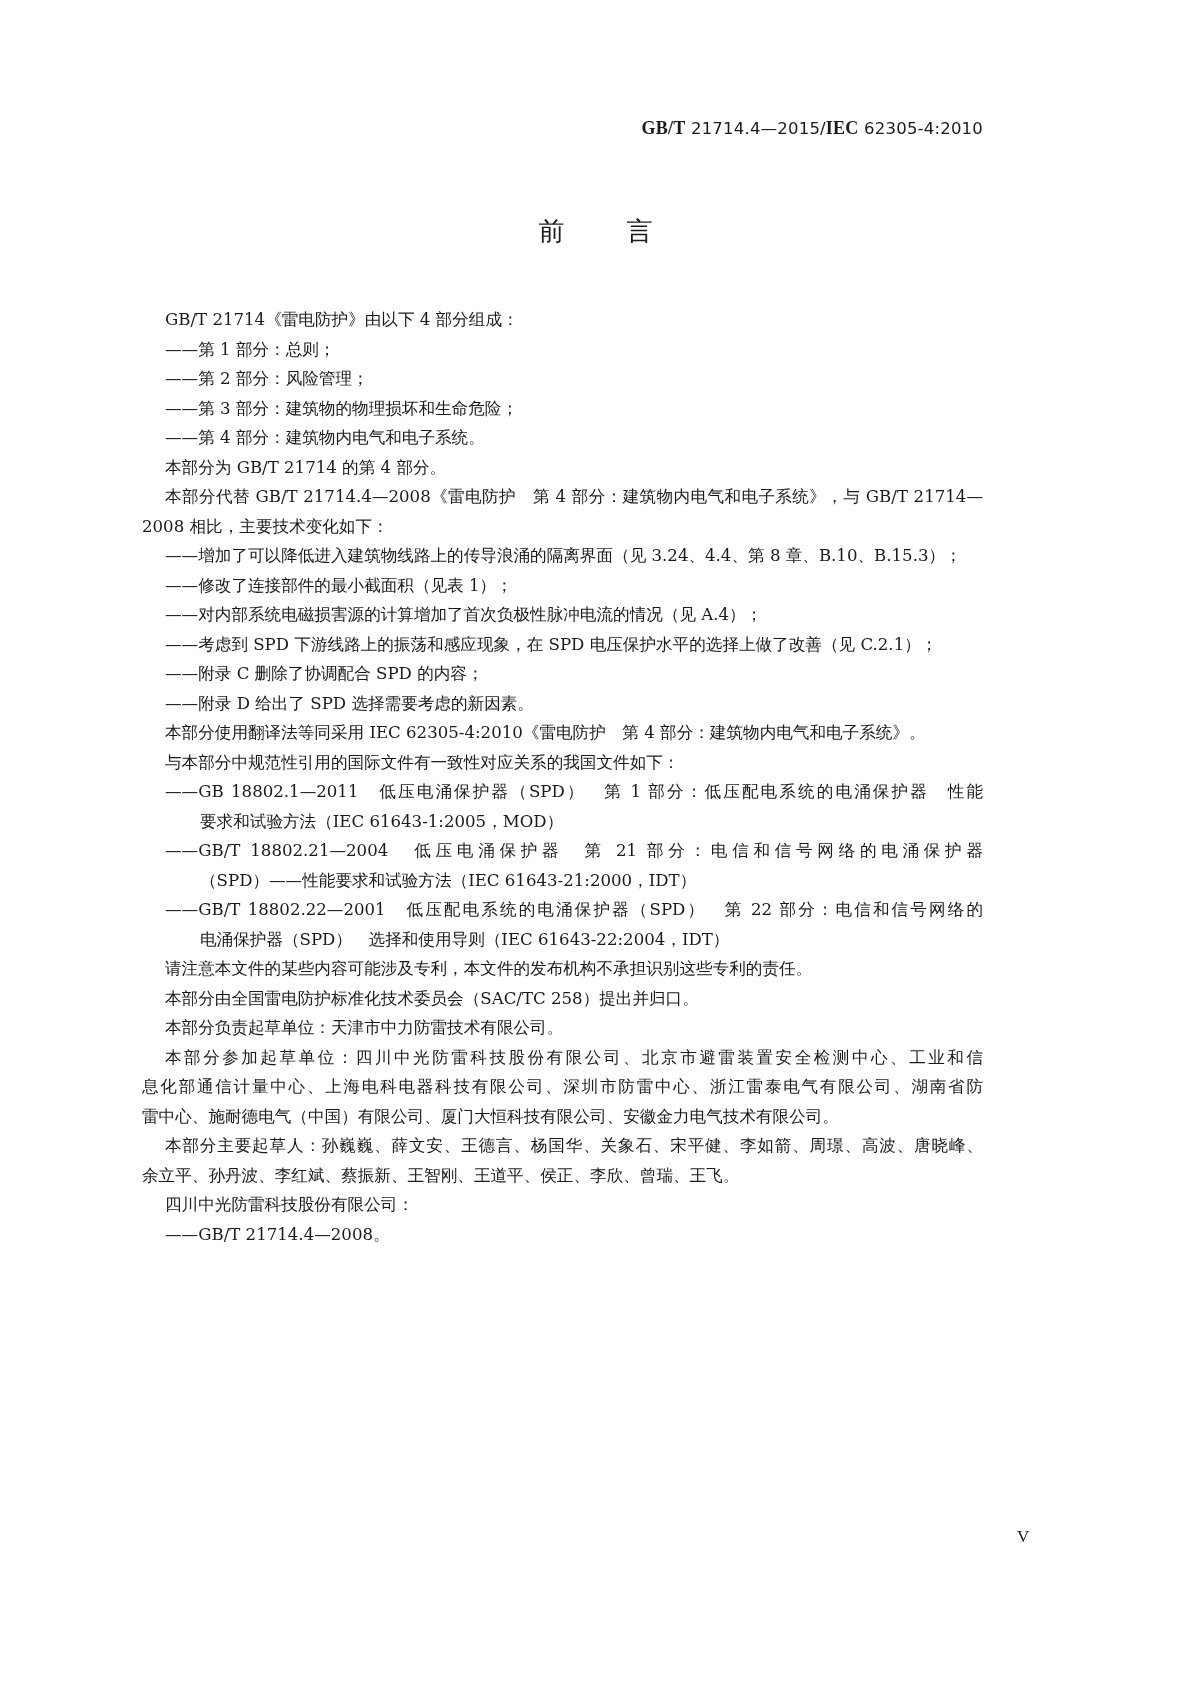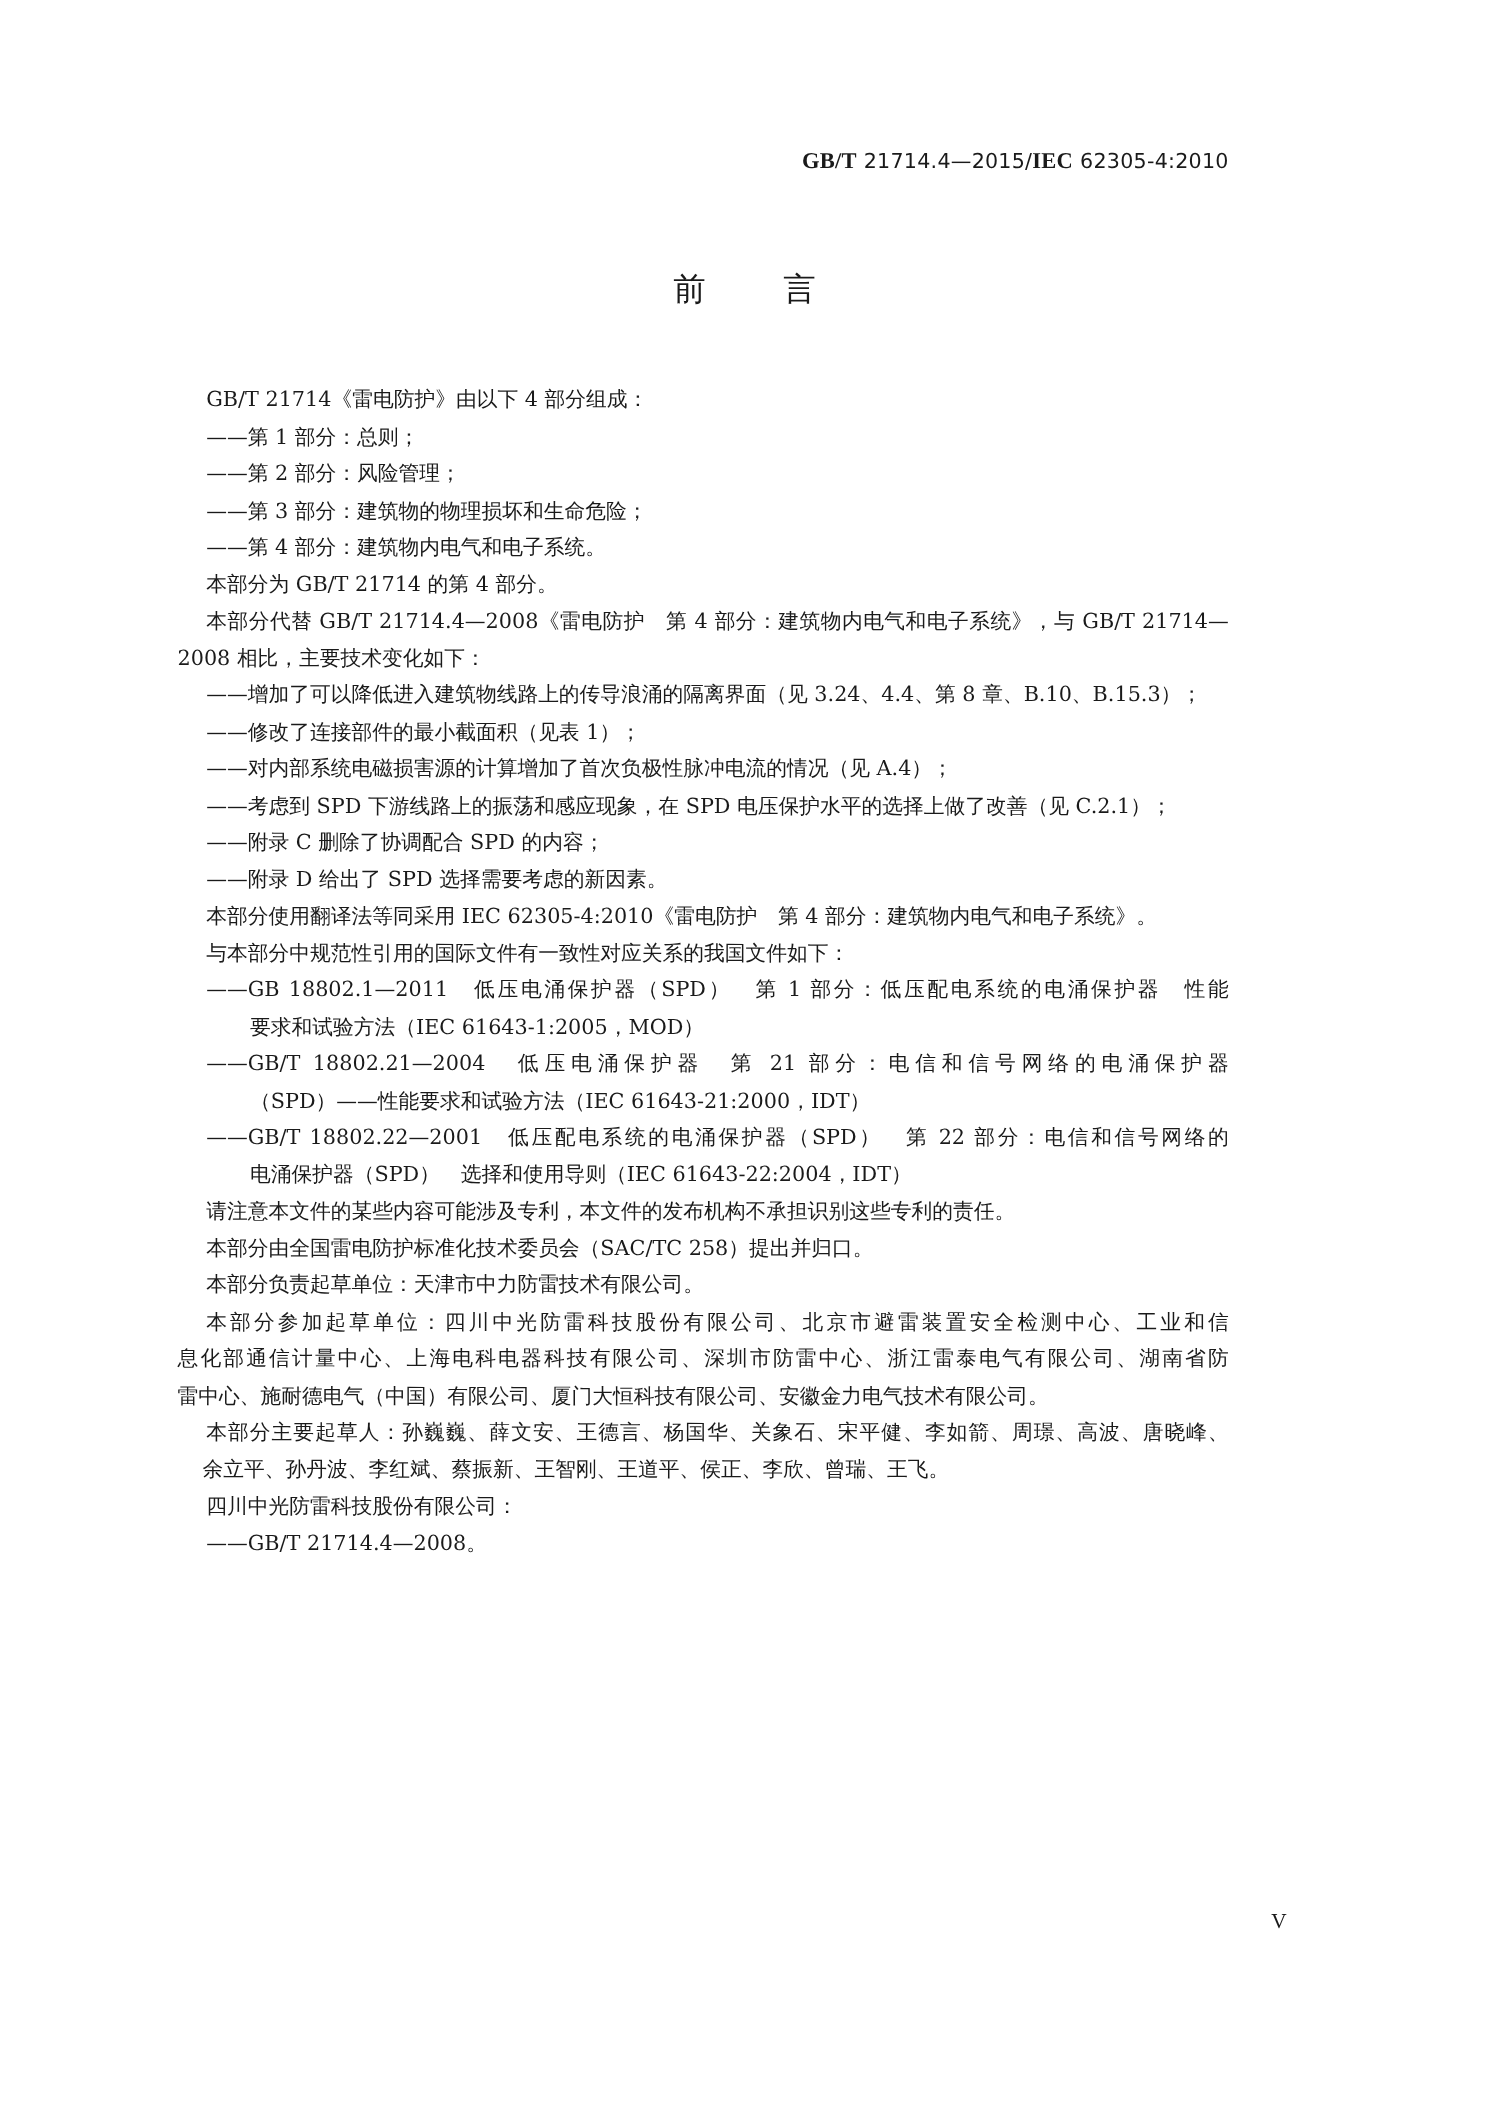--- a/index.html
+++ b/index.html
@@ -49,17 +49,17 @@
 <div class="ln" style="left:200px;top:870px;">（SPD）——性能要求和试验方法（IEC 61643-21:2000，IDT）</div>
 <div class="ln just" style="left:165px;top:899px;width:818px;">——GB/T 18802.22—2001　低压配电系统的电涌保护器（SPD）　第 22 部分：电信和信号网络的</div>
 <div class="ln" style="left:200px;top:929px;">电涌保护器（SPD）　选择和使用导则（IEC 61643-22:2004，IDT）</div>
 <div class="ln" style="left:165px;top:958px;">请注意本文件的某些内容可能涉及专利，本文件的发布机构不承担识别这些专利的责任。</div>
 <div class="ln" style="left:165px;top:988px;">本部分由全国雷电防护标准化技术委员会（SAC/TC 258）提出并归口。</div>
 <div class="ln" style="left:165px;top:1017px;">本部分负责起草单位：天津市中力防雷技术有限公司。</div>
 <div class="ln just" style="left:165px;top:1047px;width:818px;">本部分参加起草单位：四川中光防雷科技股份有限公司、北京市避雷装置安全检测中心、工业和信</div>
 <div class="ln just" style="left:142px;top:1076px;width:841px;">息化部通信计量中心、上海电科电器科技有限公司、深圳市防雷中心、浙江雷泰电气有限公司、湖南省防</div>
 <div class="ln" style="left:142px;top:1106px;">雷中心、施耐德电气（中国）有限公司、厦门大恒科技有限公司、安徽金力电气技术有限公司。</div>
 <div class="ln just" style="left:165px;top:1135px;width:818px;">本部分主要起草人：孙巍巍、薛文安、王德言、杨国华、关象石、宋平健、李如箭、周璟、高波、唐晓峰、</div>
-<div class="ln" style="left:142px;top:1165px;margin-left:20px;">余立平、孙丹波、李红斌、蔡振新、王智刚、王道平、侯正、李欣、曾瑞、王飞。</div>
+<div class="ln" style="left:142px;top:1165px;">余立平、孙丹波、李红斌、蔡振新、王智刚、王道平、侯正、李欣、曾瑞、王飞。</div>
 <div class="ln" style="left:165px;top:1194px;">四川中光防雷科技股份有限公司：</div>
 <div class="ln" style="left:165px;top:1224px;">——GB/T 21714.4—2008。</div>
 
 <div class="pno">V</div>
 
 </body></html>

